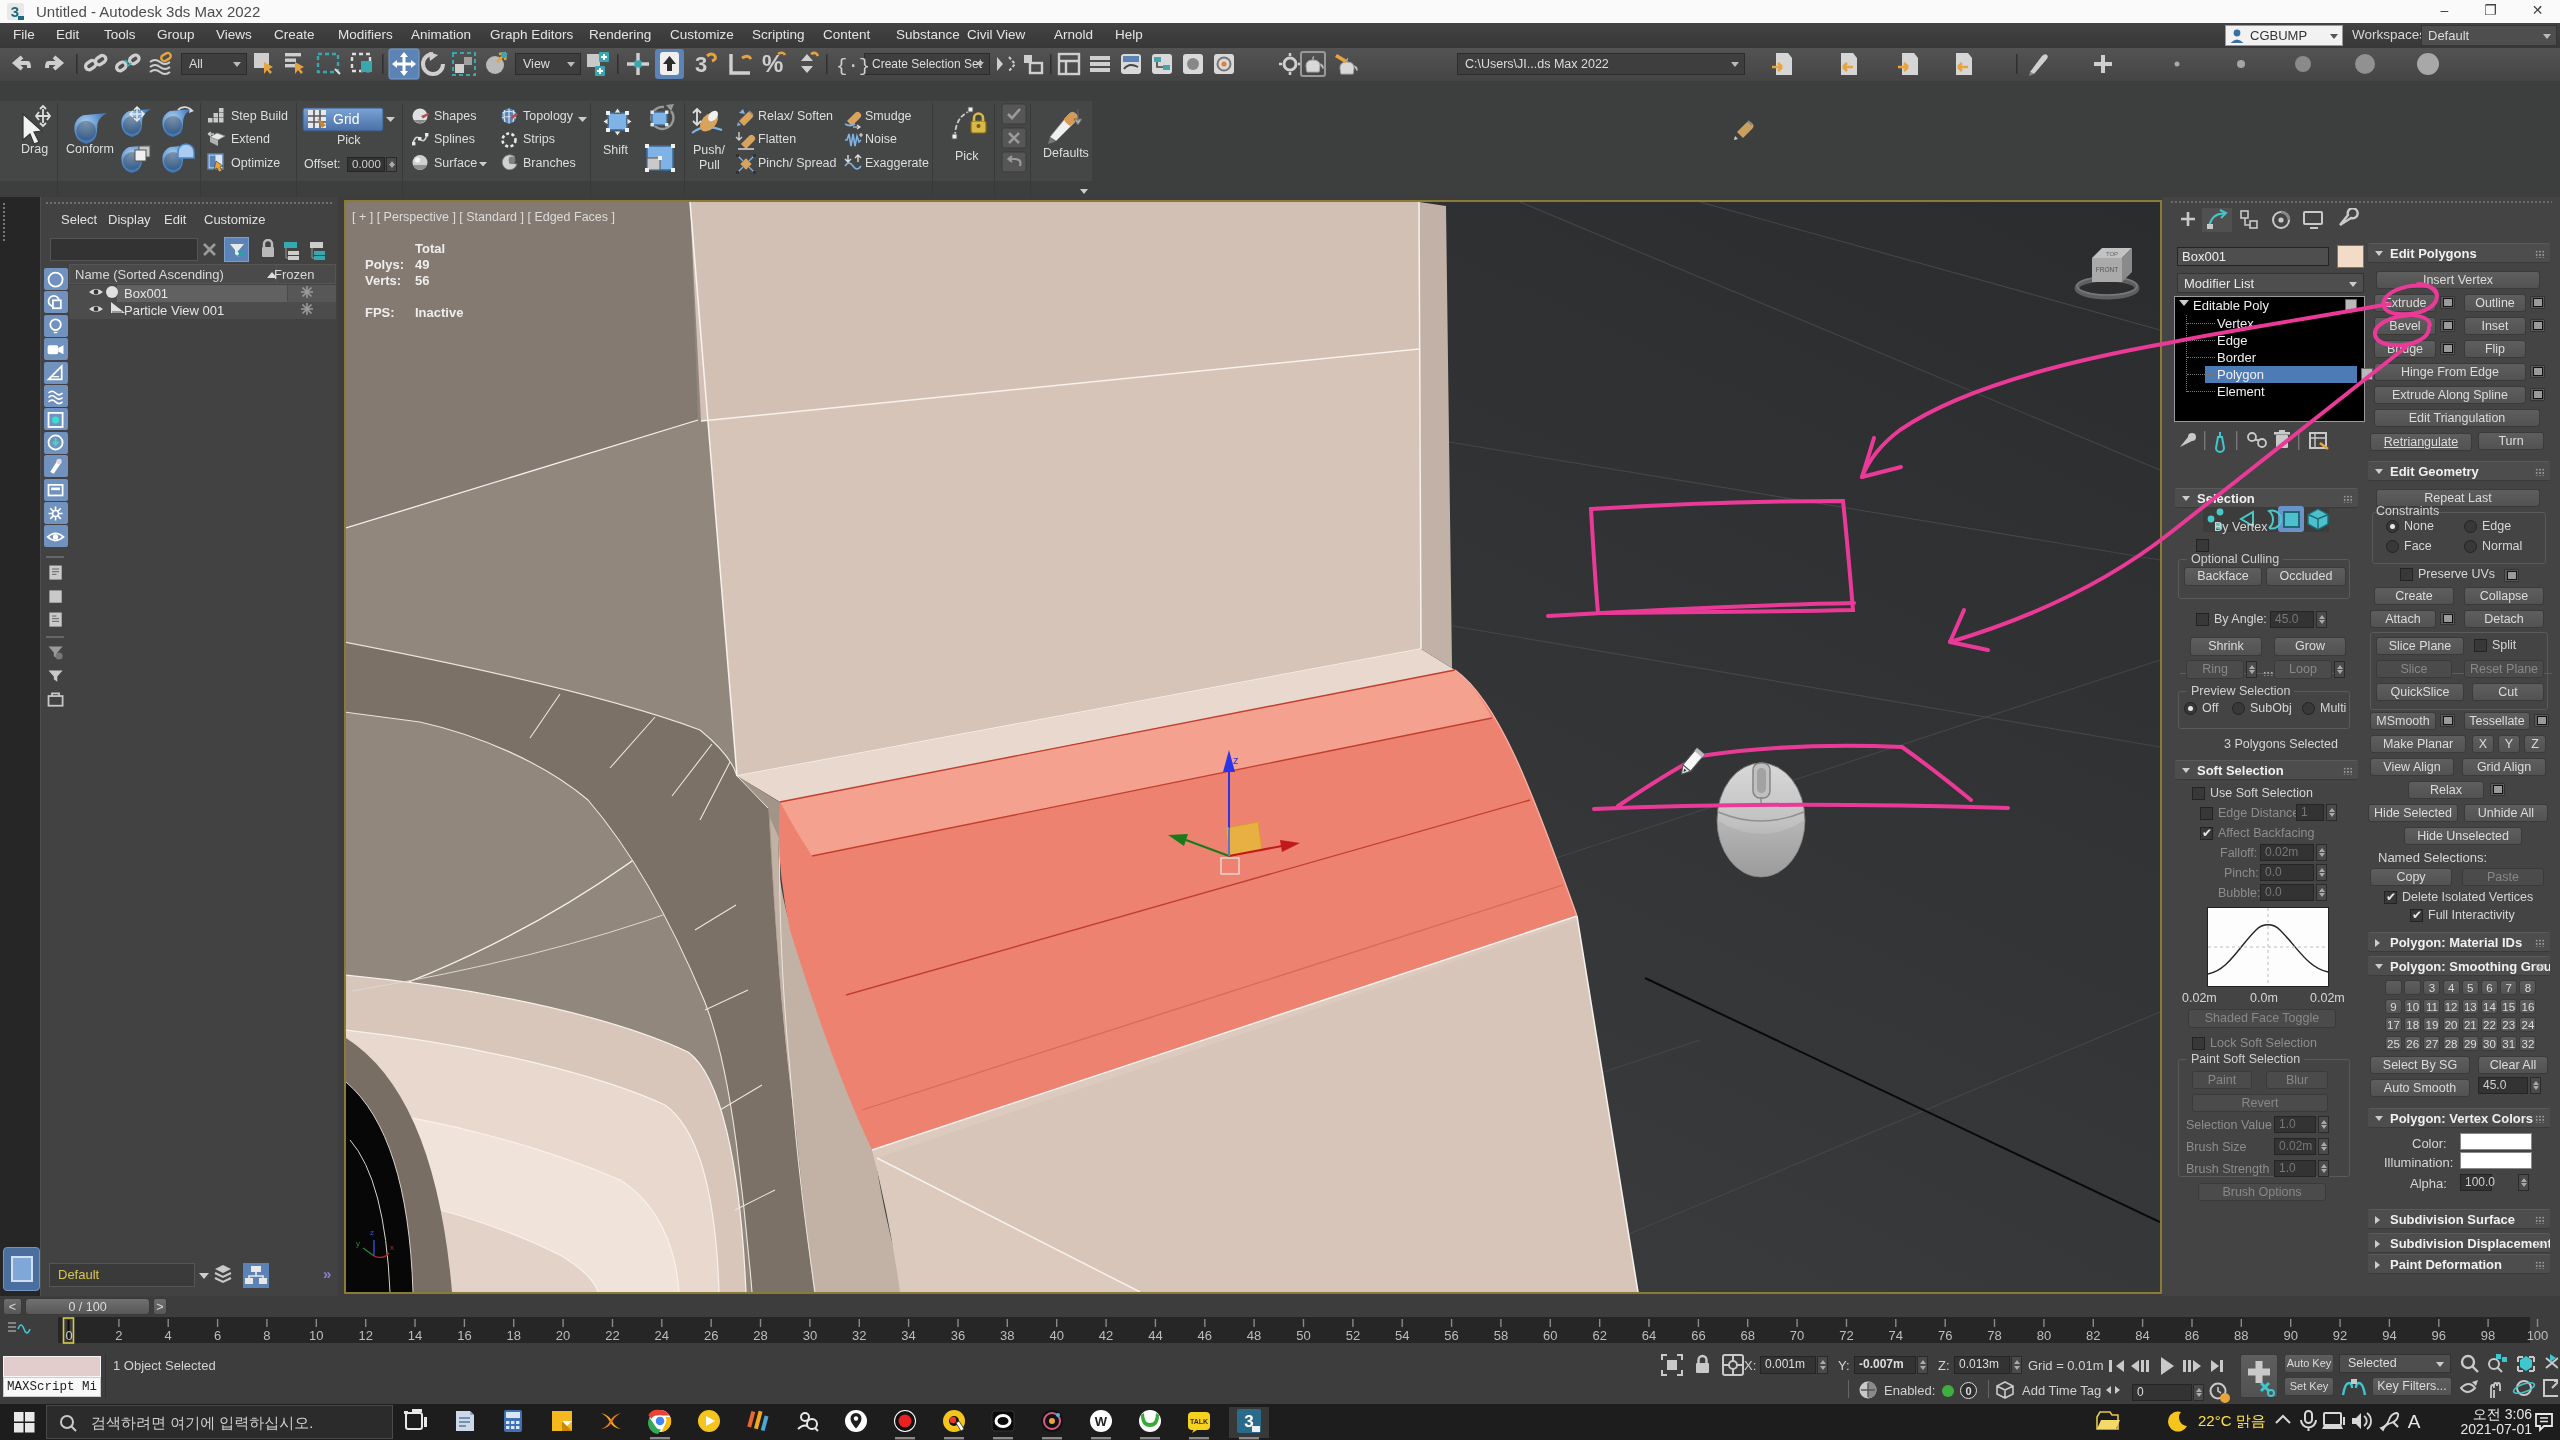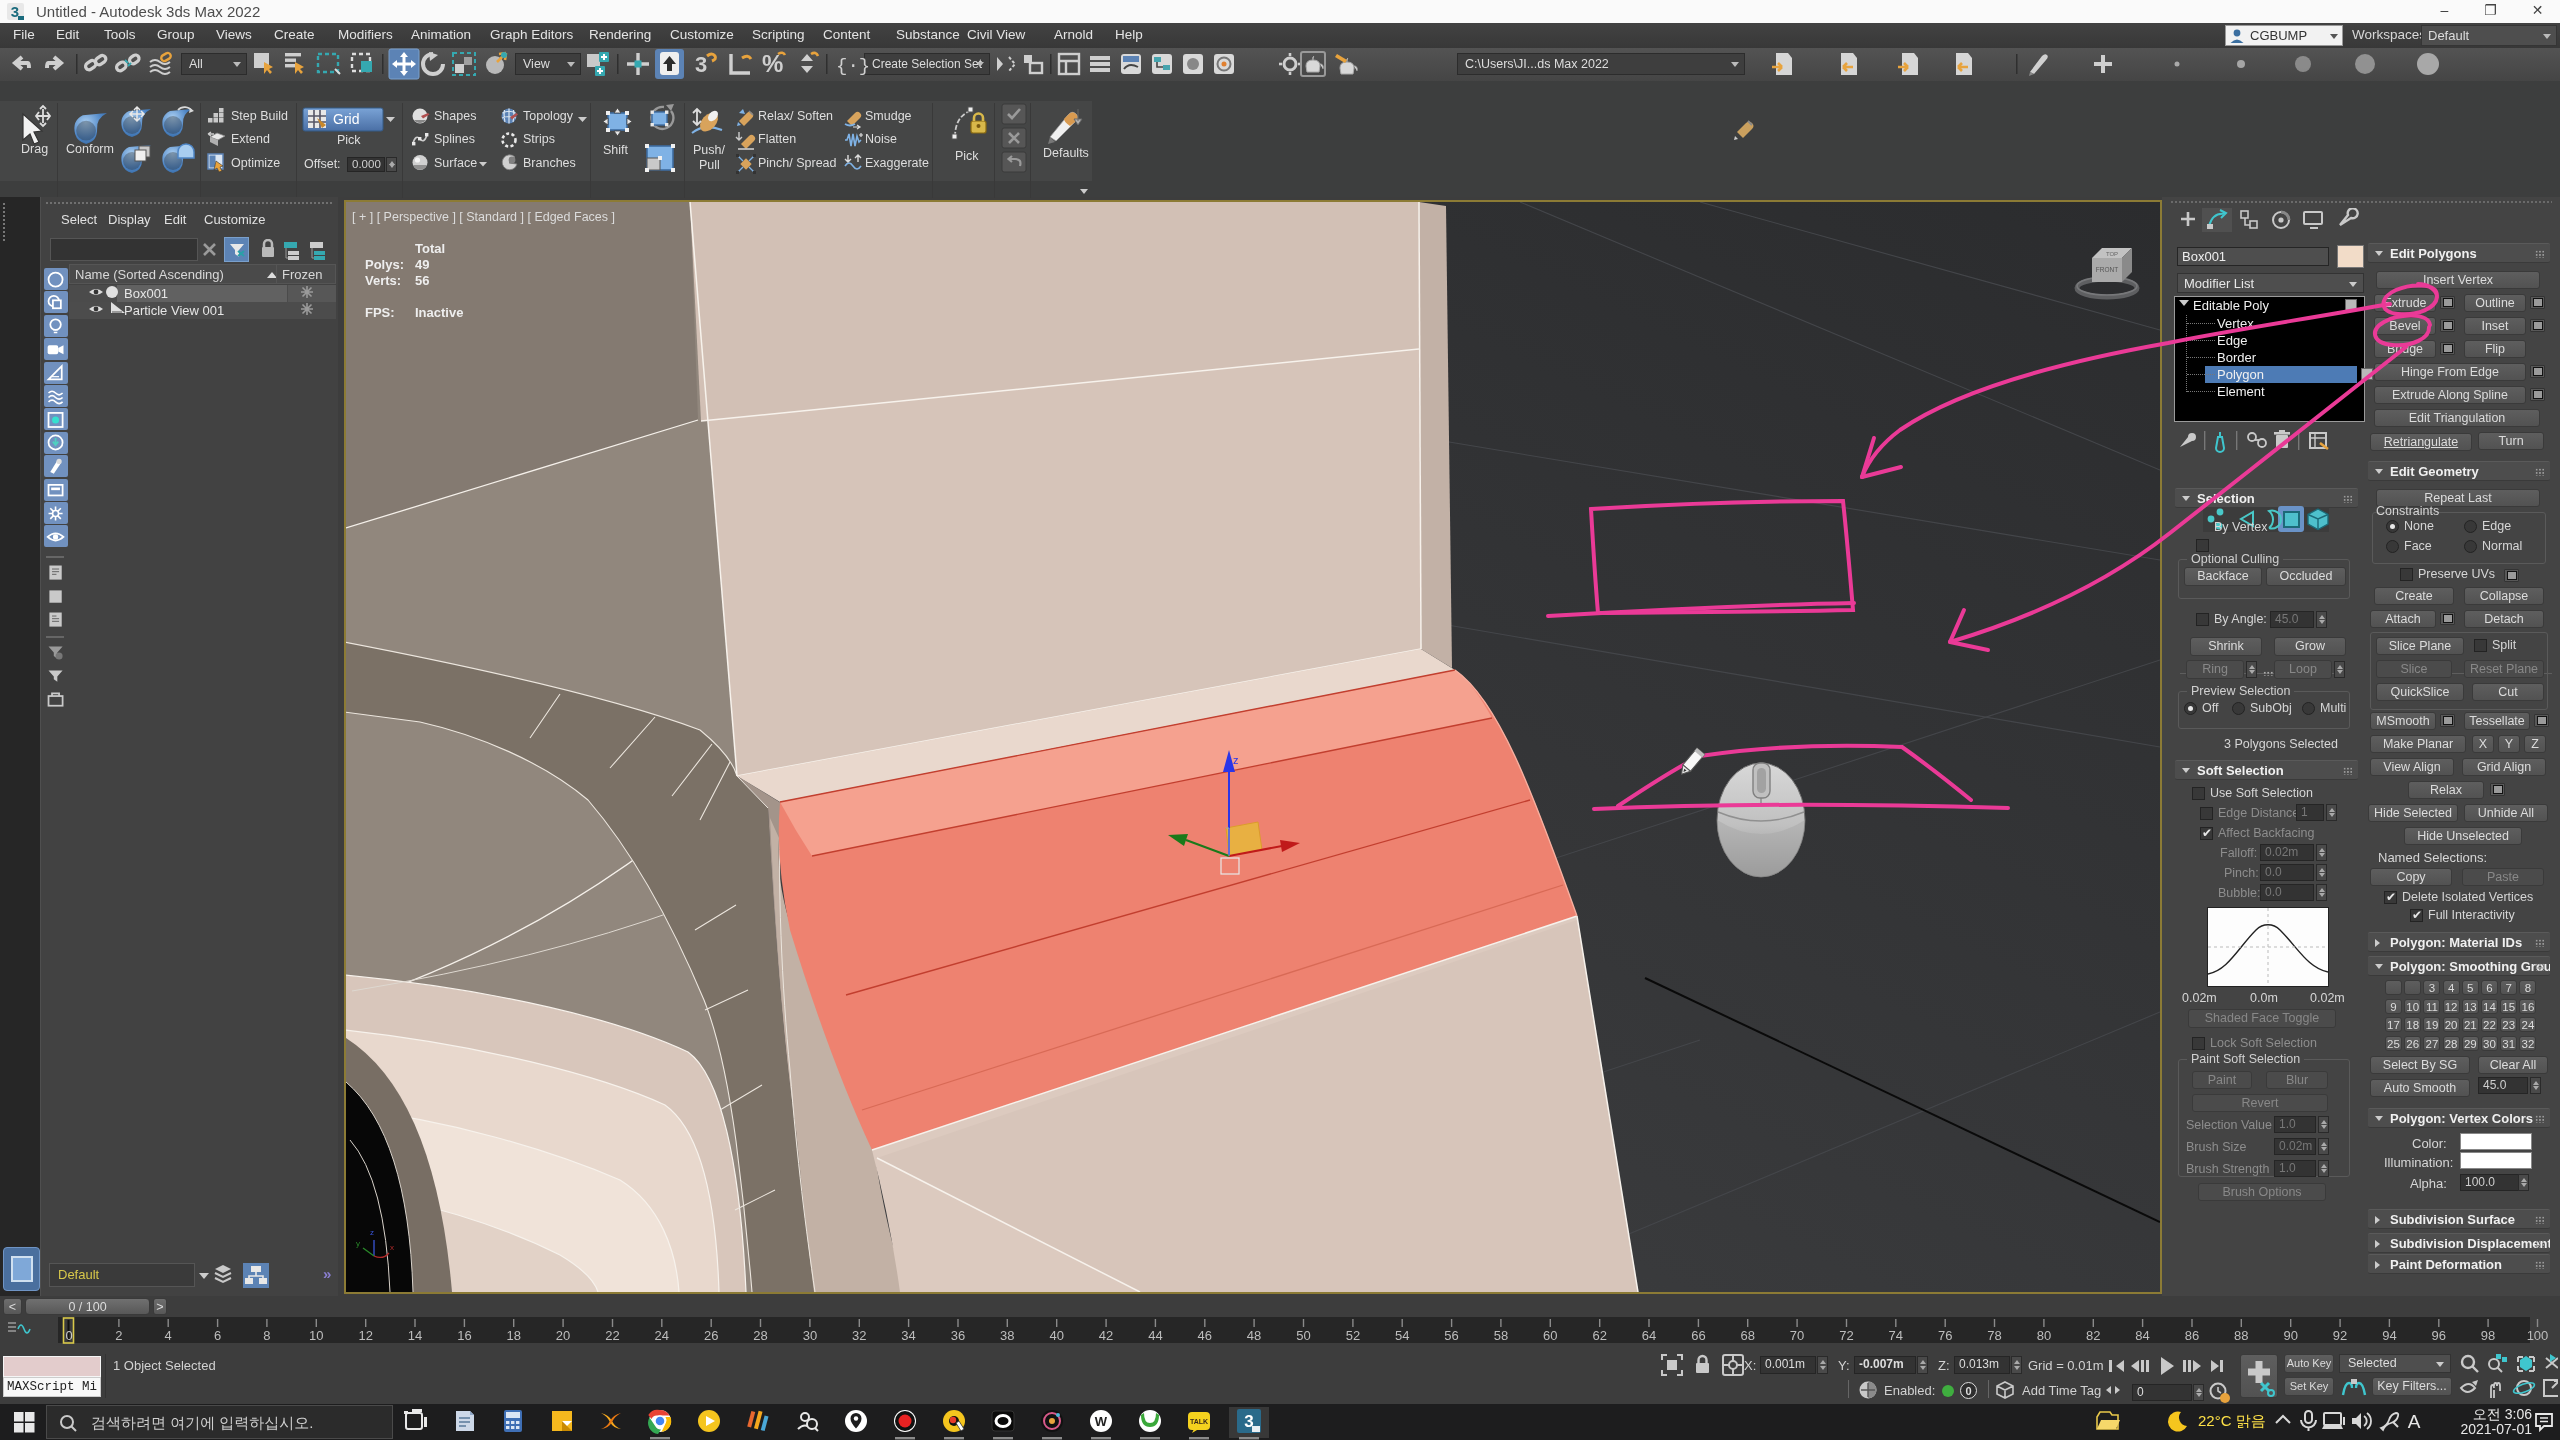--- a/index.html
+++ b/index.html
@@ -632,21 +632,21 @@
           <rect x="2" y="3" width="13" height="6" fill="#ccc"></rect>
           <rect x="6" y="12" width="11" height="4" fill="#35a8b0"></rect>
           <rect x="6" y="17" width="11" height="4" fill="#35a8b0"></rect>
           <path d="M4 9 v10 h2" stroke="#999" fill="none"></path>
         </g>
       </svg>
       <div id="exphead">
         <span style="position:absolute;left:5px;top:2px;">Name (Sorted Ascending)</span>
         <div class="abs" style="left:197px;top:7px;width:0;height:0;border-left:5px solid transparent;border-right:5px solid transparent;border-bottom:6px solid #ddd;"></div>
         <div class="abs" style="left:206px;top:0;width:1px;height:18px;background:#555;"></div>
-        <span style="position:absolute;left:212px;top:2px;">Frozen</span>
+        <span style="position:absolute;left:204px;top:2px;">Frozen</span>
       </div>
       <div class="exprow" style="top:88px;background:#4b4b4b;">
         <div class="abs" style="left:48px;top:0;width:170px;height:17px;background:#616161;"></div>
         <div class="abs" style="left:219px;top:0;width:48px;height:17px;background:#575757;"></div>
         <span style="position:absolute;left:55px;top:1px;">Box001</span>
       </div>
       <div class="exprow" style="top:105px;background:#4c4c4c;">
         <span style="position:absolute;left:55px;top:1px;">Particle View 001</span>
       </div>
       <svg class="abs" style="left:40px;top:85px" width="260" height="40">
@@ -1210,21 +1210,21 @@
       <div class="roll" style="left:206px;top:911px;width:182px;height:20px;">
         <div class="tri down" style="top:7px"></div>
         <span style="position:absolute;left:22px;top:2px;">Polygon: Vertex Colors</span>
         <div class="grip"></div>
       </div>
       <div class="lab" style="left:250px;top:939px;font-size:13px;">Color:</div>
       <div class="abs" style="left:298px;top:936px;width:72px;height:17px;background:#fff;border:1px solid #888;"></div>
       <div class="lab" style="left:222px;top:958px;font-size:13px;">Illumination:</div>
       <div class="abs" style="left:298px;top:955px;width:72px;height:17px;background:#fff;border:1px solid #888;"></div>
       <div class="lab" style="left:248px;top:979px;font-size:13px;">Alpha:</div>
-      <div class="fld" style="left:298px;top:977px;width:65px;height:17px;">100.0</div>
+      <div class="fld" style="left:298px;top:977px;width:32px;height:17px;">100.0</div>
       <div class="spin" style="left:356px;top:977px;height:17px;"></div>
       <div class="roll" style="left:206px;top:1012px;width:182px;height:20px;">
         <div class="tri right" style="top:6px"></div>
         <span style="position:absolute;left:22px;top:2px;">Subdivision Surface</span>
         <div class="grip"></div>
       </div>
       <div class="roll" style="left:206px;top:1036px;width:182px;height:20px;">
         <div class="tri right" style="top:6px"></div>
         <span style="position:absolute;left:22px;top:2px;">Subdivision Displacement</span>
         <div class="grip"></div>

